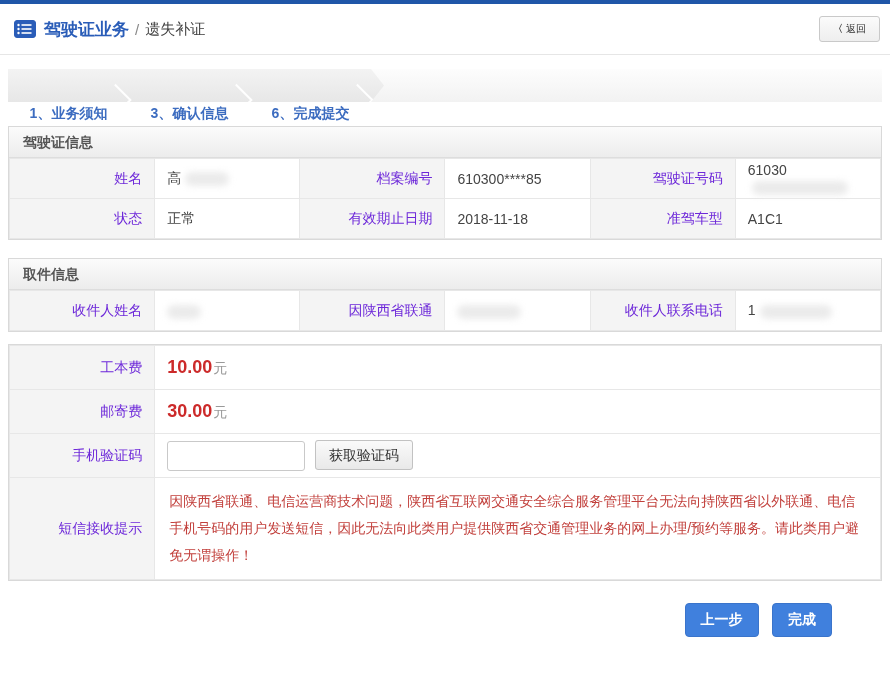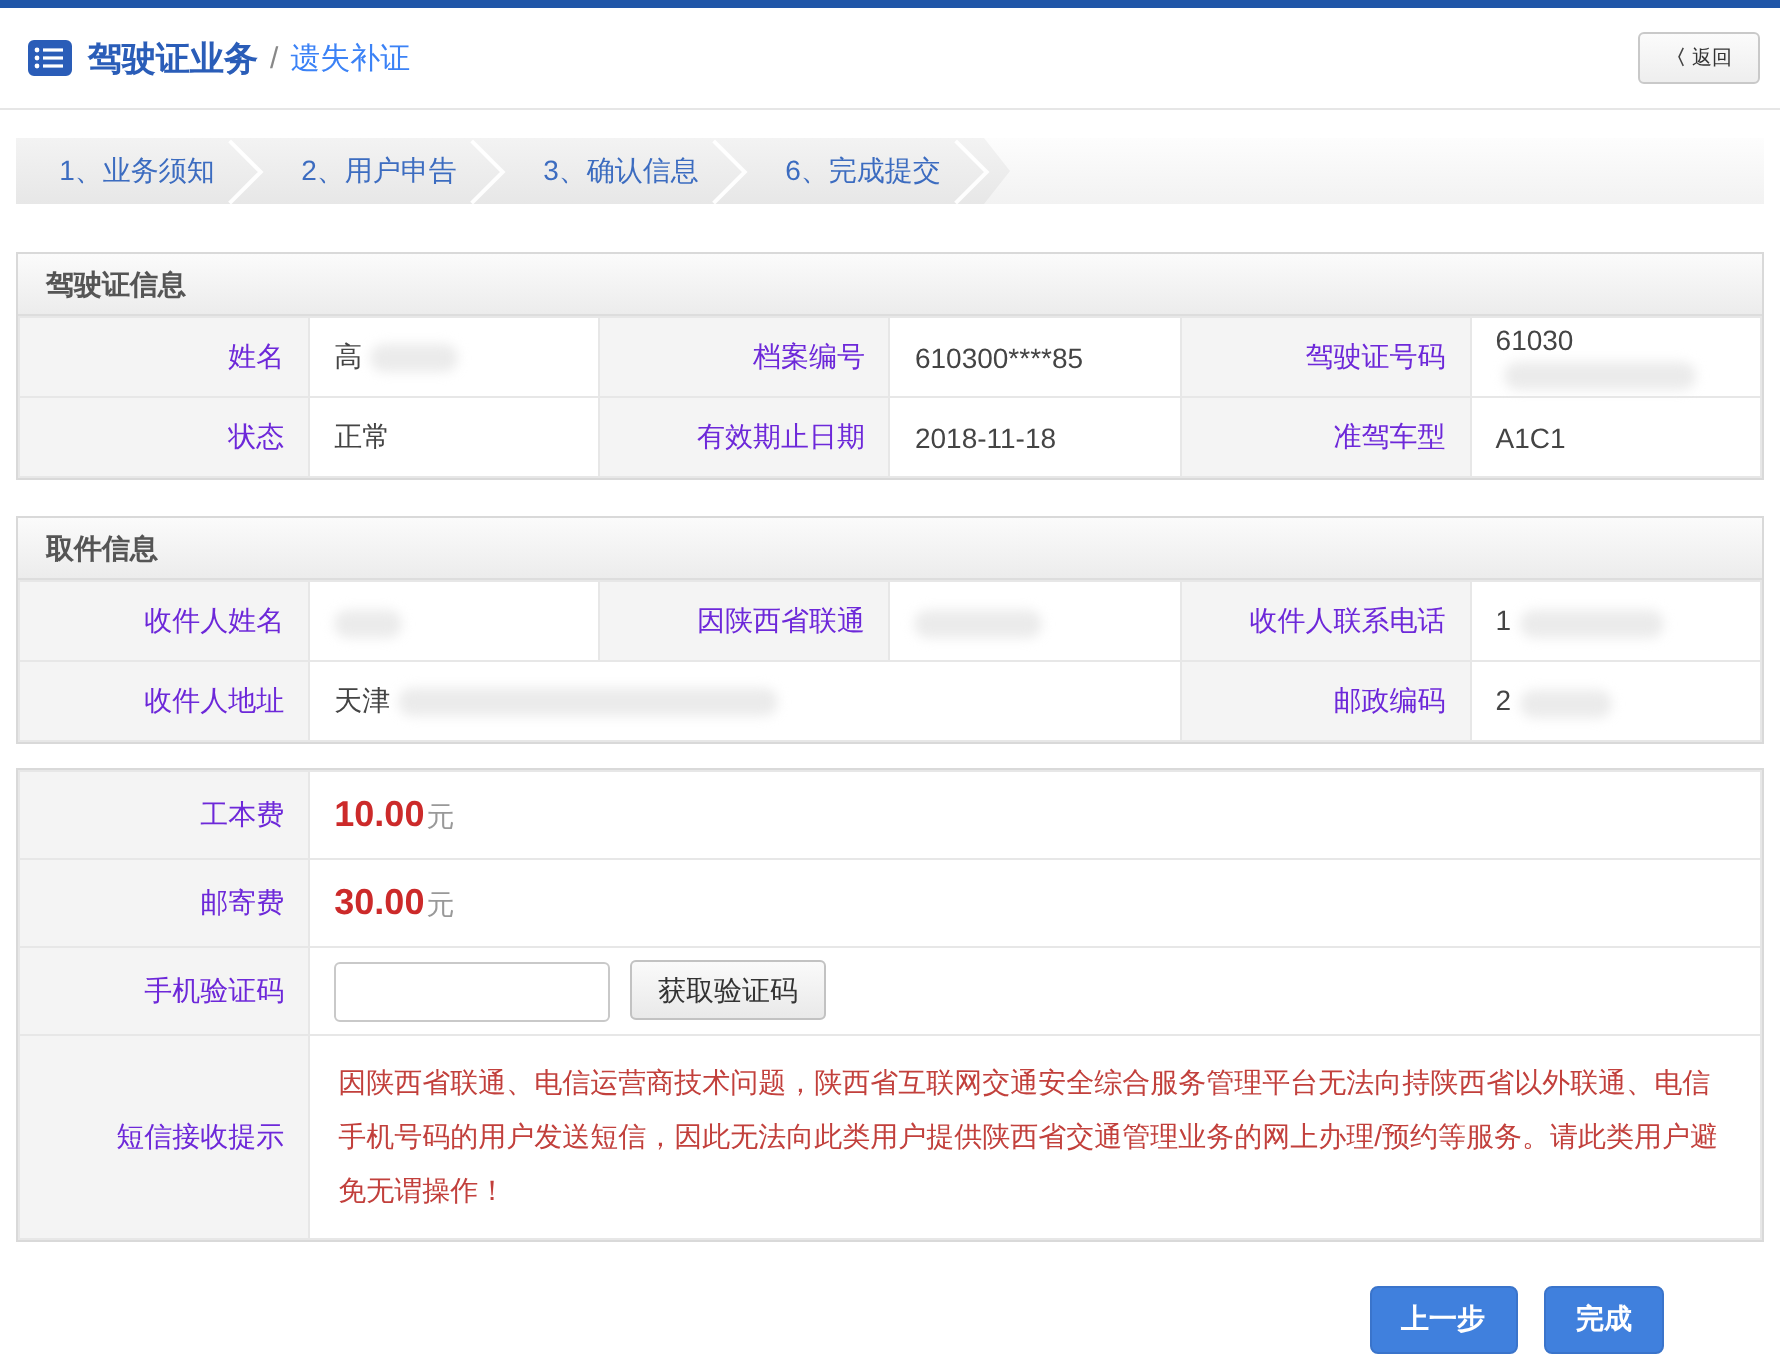--- a/index.html
+++ b/index.html
@@ -7,31 +7,31 @@
     font-family:"Liberation Sans","DejaVu Sans",sans-serif; }
   .topbar { height:4px; background:#2056a8; }
 
   
   .header { display:flex; align-items:center; justify-content:space-between;
     padding:12px 10px 12px 14px; border-bottom:1px solid #e6e6e6; }
   .title-wrap { display:flex; align-items:center; }
   .list-icon { width:22px; height:18px; margin-right:8px; }
   .page-title { color:#2a5db8; font-size:17px; font-weight:bold; }
   .page-sep { color:#888; font-size:15px; margin:0 6px; }
-  .page-subtitle { color:#3b82f6; font-size:15px; }
+  .page-subtitle { color:#404040; font-size:15px; }
   .back-btn { display:inline-block; padding:5px 13px; font-size:10px; color:#333;
     background:linear-gradient(#fbfbfb,#eeeeee); border:1px solid #c9c9c9;
     border-radius:3px; cursor:pointer; }
   .back-arrow { font-weight:bold; margin-right:3px; color:#444; }
 
   
   .steps { display:flex; margin:14px 8px 0 8px; height:33px;
     background:linear-gradient(#f3f3f3,#e7e7e7); }
   .step { position:relative; width:121px; line-height:33px; text-align:center;
-    color:#3c6cc0; font-size:14px; font-weight:normal; }
+    color:#3c6cc0; font-size:14px; font-weight:bold;margin-top:28px; }
   .step::after { content:""; position:absolute; top:50%; right:2px; width:21px; height:21px;
     border-top:2px solid rgba(255,255,255,.95); border-right:2px solid rgba(255,255,255,.95);
     transform:translate(0,-50%) rotate(45deg); }
   .step.active { background:#3c78d8; color:#fff;
     clip-path:polygon(0 0, calc(100% - 13px) 0, 100% 50%, calc(100% - 13px) 100%, 0 100%, 13px 50%); }
   .step.active::after { display:none; }
   .step-filler { flex:1; background:linear-gradient(#fdfdfd,#f2f2f2);
     clip-path:polygon(0 0, 100% 0, 100% 100%, 0 100%, 13px 50%); }
 
   
@@ -85,21 +85,20 @@
     </svg>
     <span class="page-title">驾驶证业务</span>
     <span class="page-sep">/</span>
     <span class="page-subtitle">遗失补证</span>
   </div>
   <span class="back-btn"><span class="back-arrow">〈</span><span>返回</span></span>
 </div>
 
 <div class="steps">
   <div class="step">1、业务须知</div>
-  <div class="step">2、用户申告</div>
   <div class="step">3、确认信息</div>
   <div class="step">6、完成提交</div>
   <div class="step-filler"></div>
 </div>
 
 <div class="panel p1">
   <div class="panel-header">驾驶证信息</div>
   <table>
     <tbody>
         <tr>
@@ -127,26 +126,20 @@
   <table>
     <tbody>
         <tr>
       <td class="lbl">收件人姓名</td>
       <td class="val"><span></span><span class="redact" style="width:34px;margin-left:0"></span></td>
       <td class="lbl">因陕西省联通</td>
       <td class="val"><span></span><span class="redact" style="width:64px;margin-left:0"></span></td>
       <td class="lbl">收件人联系电话</td>
       <td class="val"><span>1</span><span class="redact" style="width:72px"></span></td>
     </tr>
-    <tr>
-      <td class="lbl">收件人地址</td>
-      <td class="val" colspan="3"><span>天津</span><span class="redact" style="width:190px"></span></td>
-      <td class="lbl">邮政编码</td>
-      <td class="val"><span>2</span><span class="redact" style="width:46px"></span></td>
-    </tr>
   </tbody>
     </table>
 </div>
 
 <div class="panel p3">
   <table class="fees">
     <tbody>
         <tr>
       <td class="lbl">工本费</td>
       <td class="val" colspan="5"><span class="price">10.00</span><span class="unit">元</span></td>

